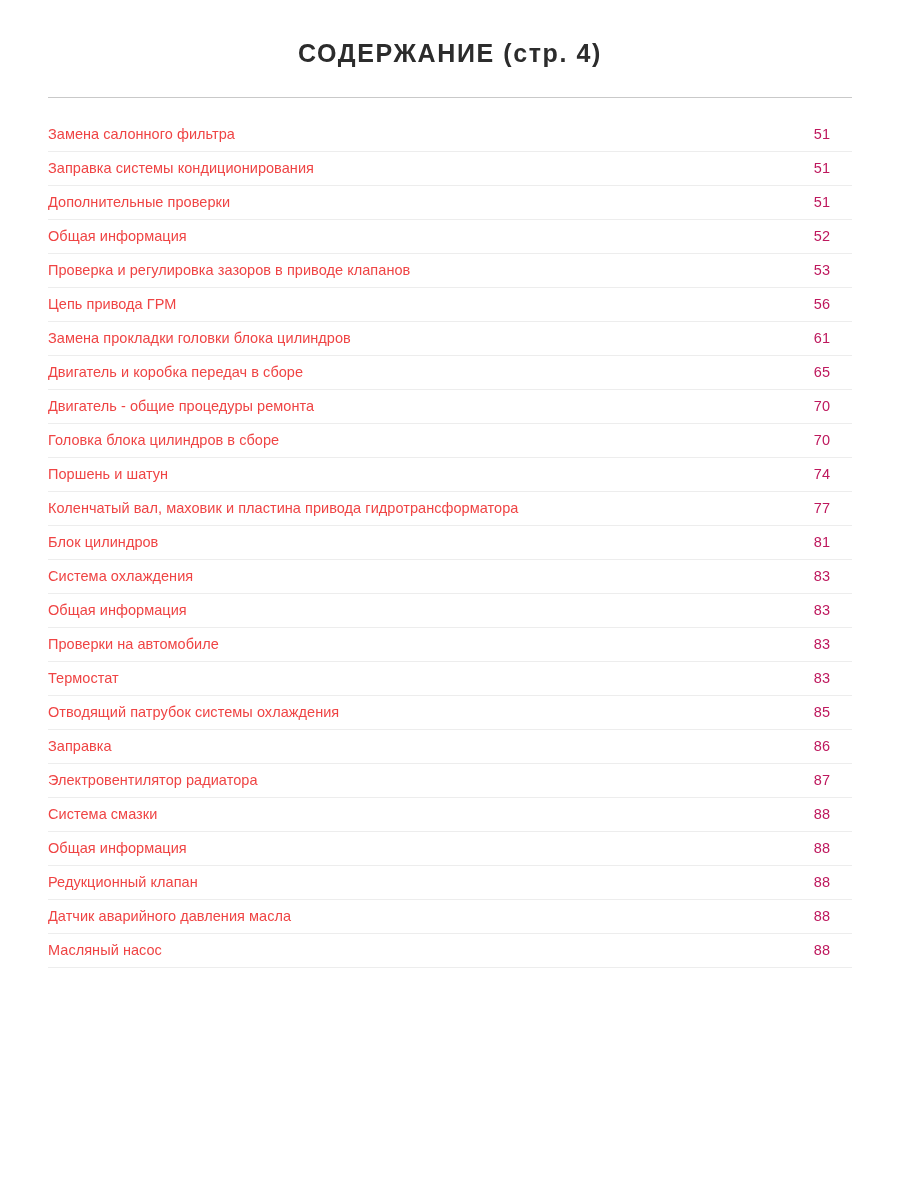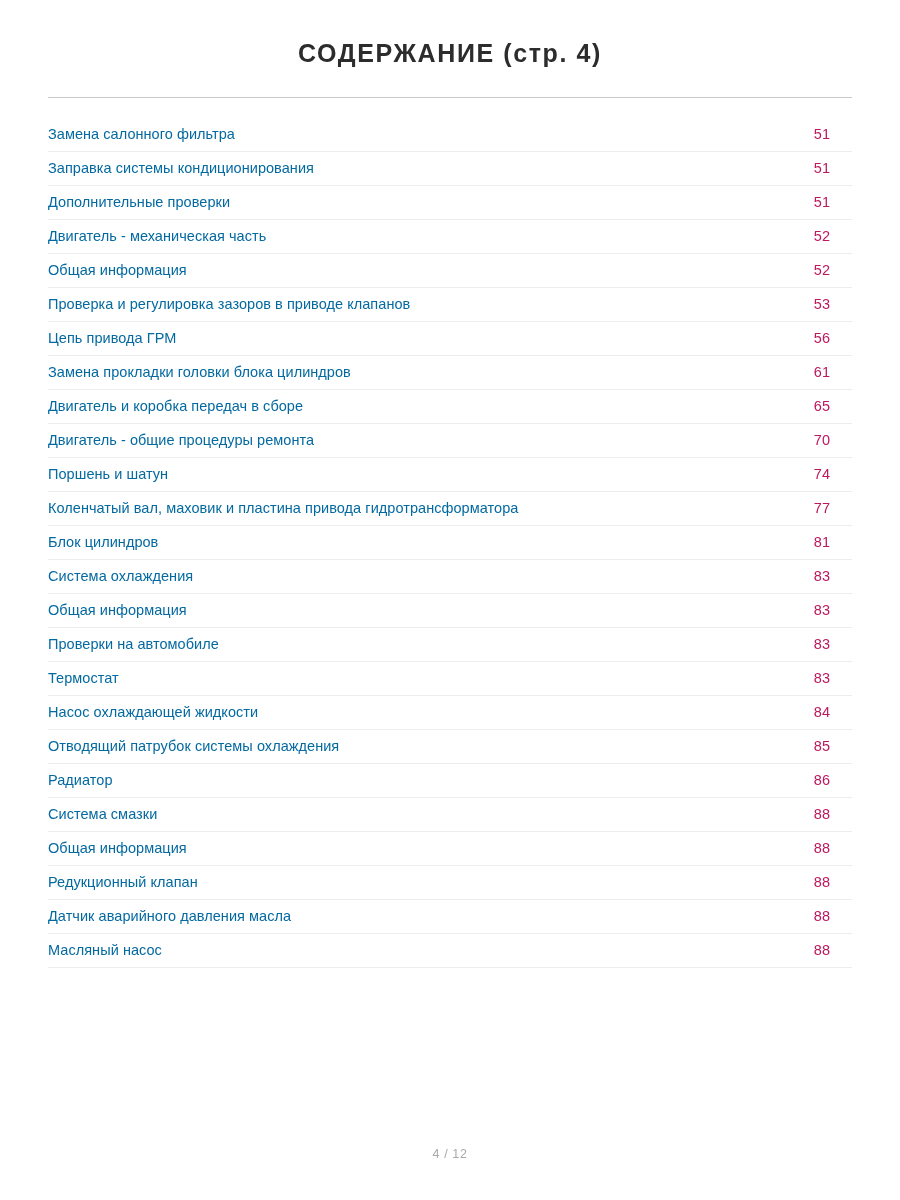--- a/index.html
+++ b/index.html
@@ -58,21 +58,21 @@
   }
   .toc-row .cell {
     border-bottom: 1px solid #ededed;
     height: 34px;
     padding: 0;
     vertical-align: middle;
     box-sizing: border-box;
   }
   .toc-title-cell {
     font-size: 14.5px;
-    color: #0369a1;
+    color: #ef4444;
     letter-spacing: 0.05px;
     white-space: nowrap;
     overflow: hidden;
     text-overflow: ellipsis;
     padding-right: 14px !important;
   }
   .toc-page-cell {
     width: 66px;
     text-align: right;
     font-size: 14.5px;
@@ -113,24 +113,20 @@
         </tr>
         <tr class="toc-row">
           <td class="cell toc-title-cell">Заправка системы кондиционирования</td>
           <td class="cell toc-page-cell">51</td>
         </tr>
         <tr class="toc-row">
           <td class="cell toc-title-cell">Дополнительные проверки</td>
           <td class="cell toc-page-cell">51</td>
         </tr>
         <tr class="toc-row">
-          <td class="cell toc-title-cell">Двигатель - механическая часть</td>
-          <td class="cell toc-page-cell">52</td>
-        </tr>
-        <tr class="toc-row">
           <td class="cell toc-title-cell">Общая информация</td>
           <td class="cell toc-page-cell">52</td>
         </tr>
         <tr class="toc-row">
           <td class="cell toc-title-cell">Проверка и регулировка зазоров в приводе клапанов</td>
           <td class="cell toc-page-cell">53</td>
         </tr>
         <tr class="toc-row">
           <td class="cell toc-title-cell">Цепь привода ГРМ</td>
           <td class="cell toc-page-cell">56</td>
@@ -141,20 +137,24 @@
         </tr>
         <tr class="toc-row">
           <td class="cell toc-title-cell">Двигатель и коробка передач в сборе</td>
           <td class="cell toc-page-cell">65</td>
         </tr>
         <tr class="toc-row">
           <td class="cell toc-title-cell">Двигатель - общие процедуры ремонта</td>
           <td class="cell toc-page-cell">70</td>
         </tr>
         <tr class="toc-row">
+          <td class="cell toc-title-cell">Головка блока цилиндров в сборе</td>
+          <td class="cell toc-page-cell">70</td>
+        </tr>
+        <tr class="toc-row">
           <td class="cell toc-title-cell">Поршень и шатун</td>
           <td class="cell toc-page-cell">74</td>
         </tr>
         <tr class="toc-row">
           <td class="cell toc-title-cell">Коленчатый вал, маховик и пластина привода гидротрансформатора</td>
           <td class="cell toc-page-cell">77</td>
         </tr>
         <tr class="toc-row">
           <td class="cell toc-title-cell">Блок цилиндров</td>
           <td class="cell toc-page-cell">81</td>
@@ -169,30 +169,30 @@
         </tr>
         <tr class="toc-row">
           <td class="cell toc-title-cell">Проверки на автомобиле</td>
           <td class="cell toc-page-cell">83</td>
         </tr>
         <tr class="toc-row">
           <td class="cell toc-title-cell">Термостат</td>
           <td class="cell toc-page-cell">83</td>
         </tr>
         <tr class="toc-row">
-          <td class="cell toc-title-cell">Насос охлаждающей жидкости</td>
-          <td class="cell toc-page-cell">84</td>
-        </tr>
-        <tr class="toc-row">
           <td class="cell toc-title-cell">Отводящий патрубок системы охлаждения</td>
           <td class="cell toc-page-cell">85</td>
         </tr>
         <tr class="toc-row">
-          <td class="cell toc-title-cell">Радиатор</td>
+          <td class="cell toc-title-cell">Заправка</td>
           <td class="cell toc-page-cell">86</td>
+        </tr>
+        <tr class="toc-row">
+          <td class="cell toc-title-cell">Электровентилятор радиатора</td>
+          <td class="cell toc-page-cell">87</td>
         </tr>
         <tr class="toc-row">
           <td class="cell toc-title-cell">Система смазки</td>
           <td class="cell toc-page-cell">88</td>
         </tr>
         <tr class="toc-row">
           <td class="cell toc-title-cell">Общая информация</td>
           <td class="cell toc-page-cell">88</td>
         </tr>
         <tr class="toc-row">
@@ -203,17 +203,14 @@
           <td class="cell toc-title-cell">Датчик аварийного давления масла</td>
           <td class="cell toc-page-cell">88</td>
         </tr>
         <tr class="toc-row">
           <td class="cell toc-title-cell">Масляный насос</td>
           <td class="cell toc-page-cell">88</td>
         </tr>
       </tbody>
   </table>
 
-  <div class="footer">
-    <span class="footer-text">4 / 12</span>
-  </div>
 
 </div>
 
 </body></html>

